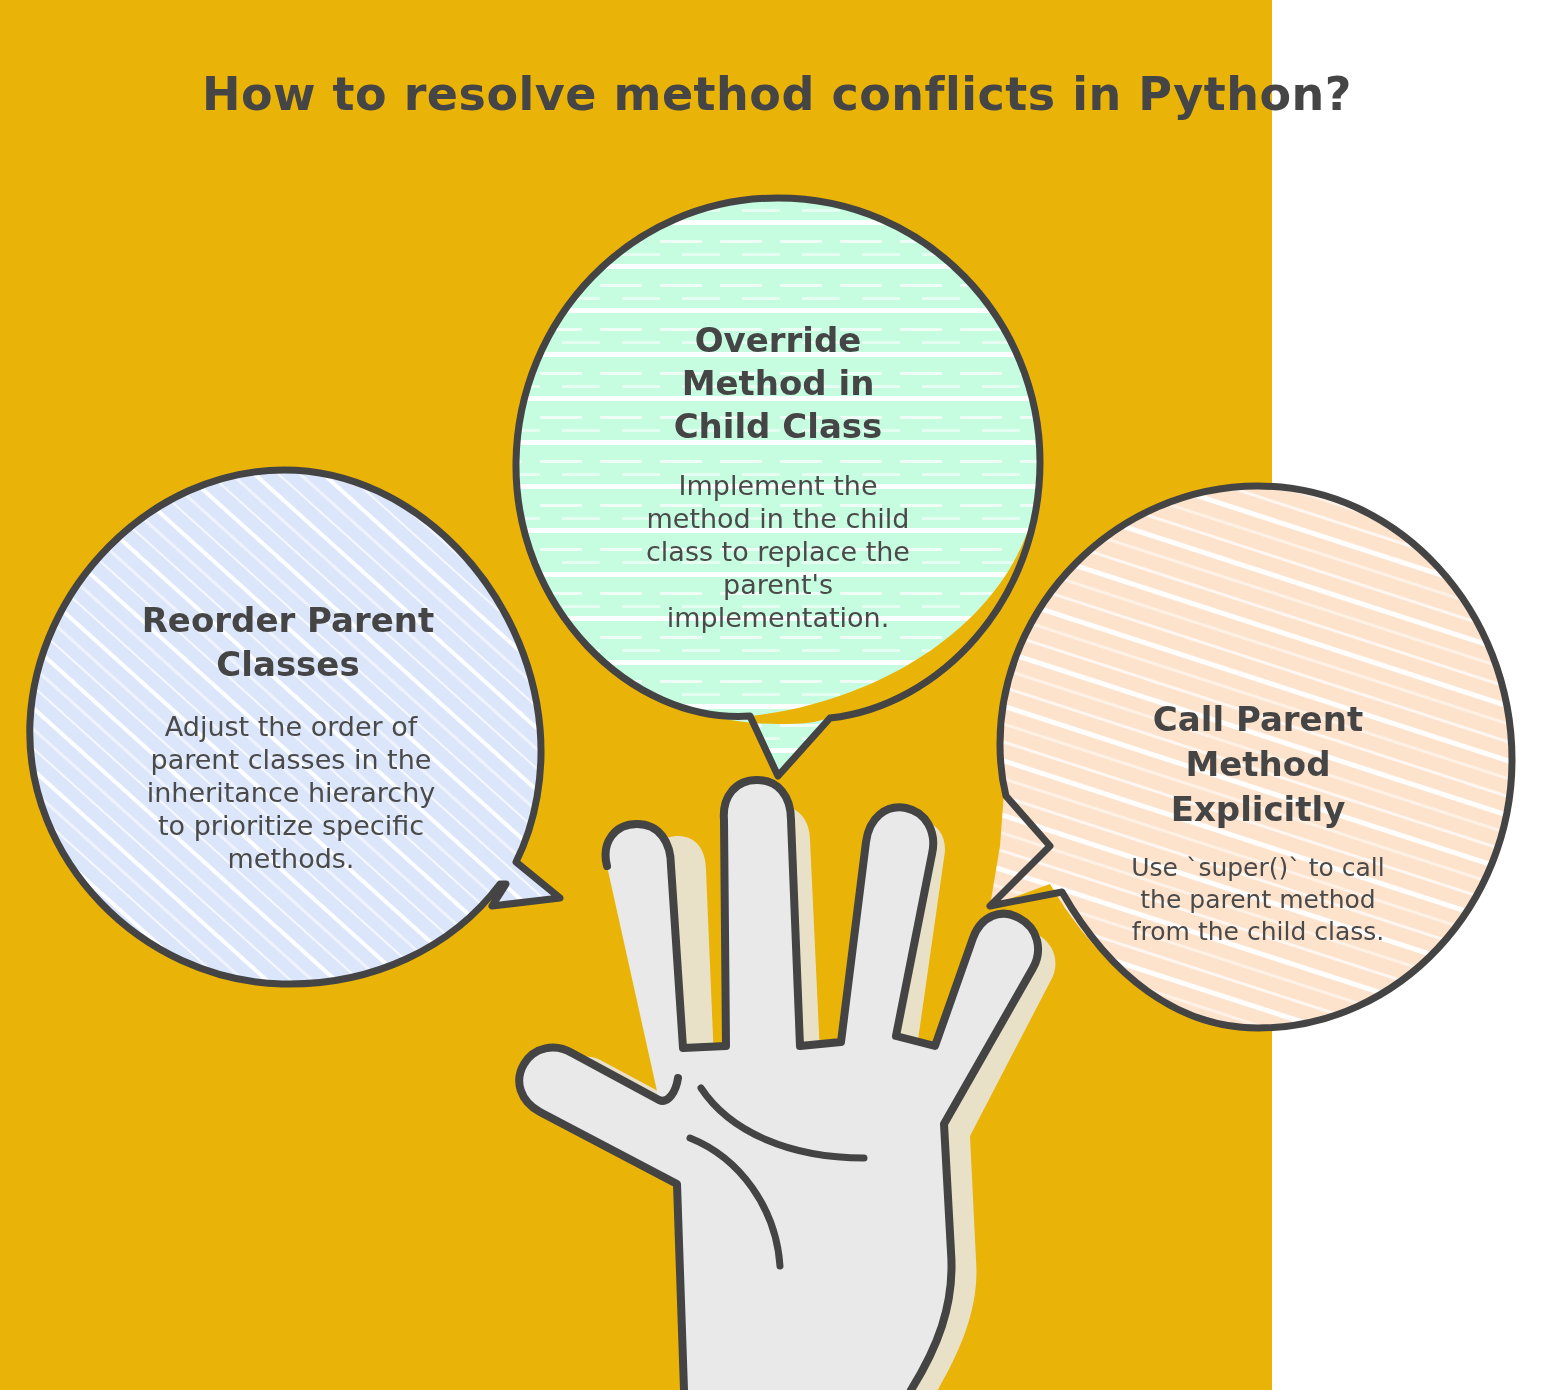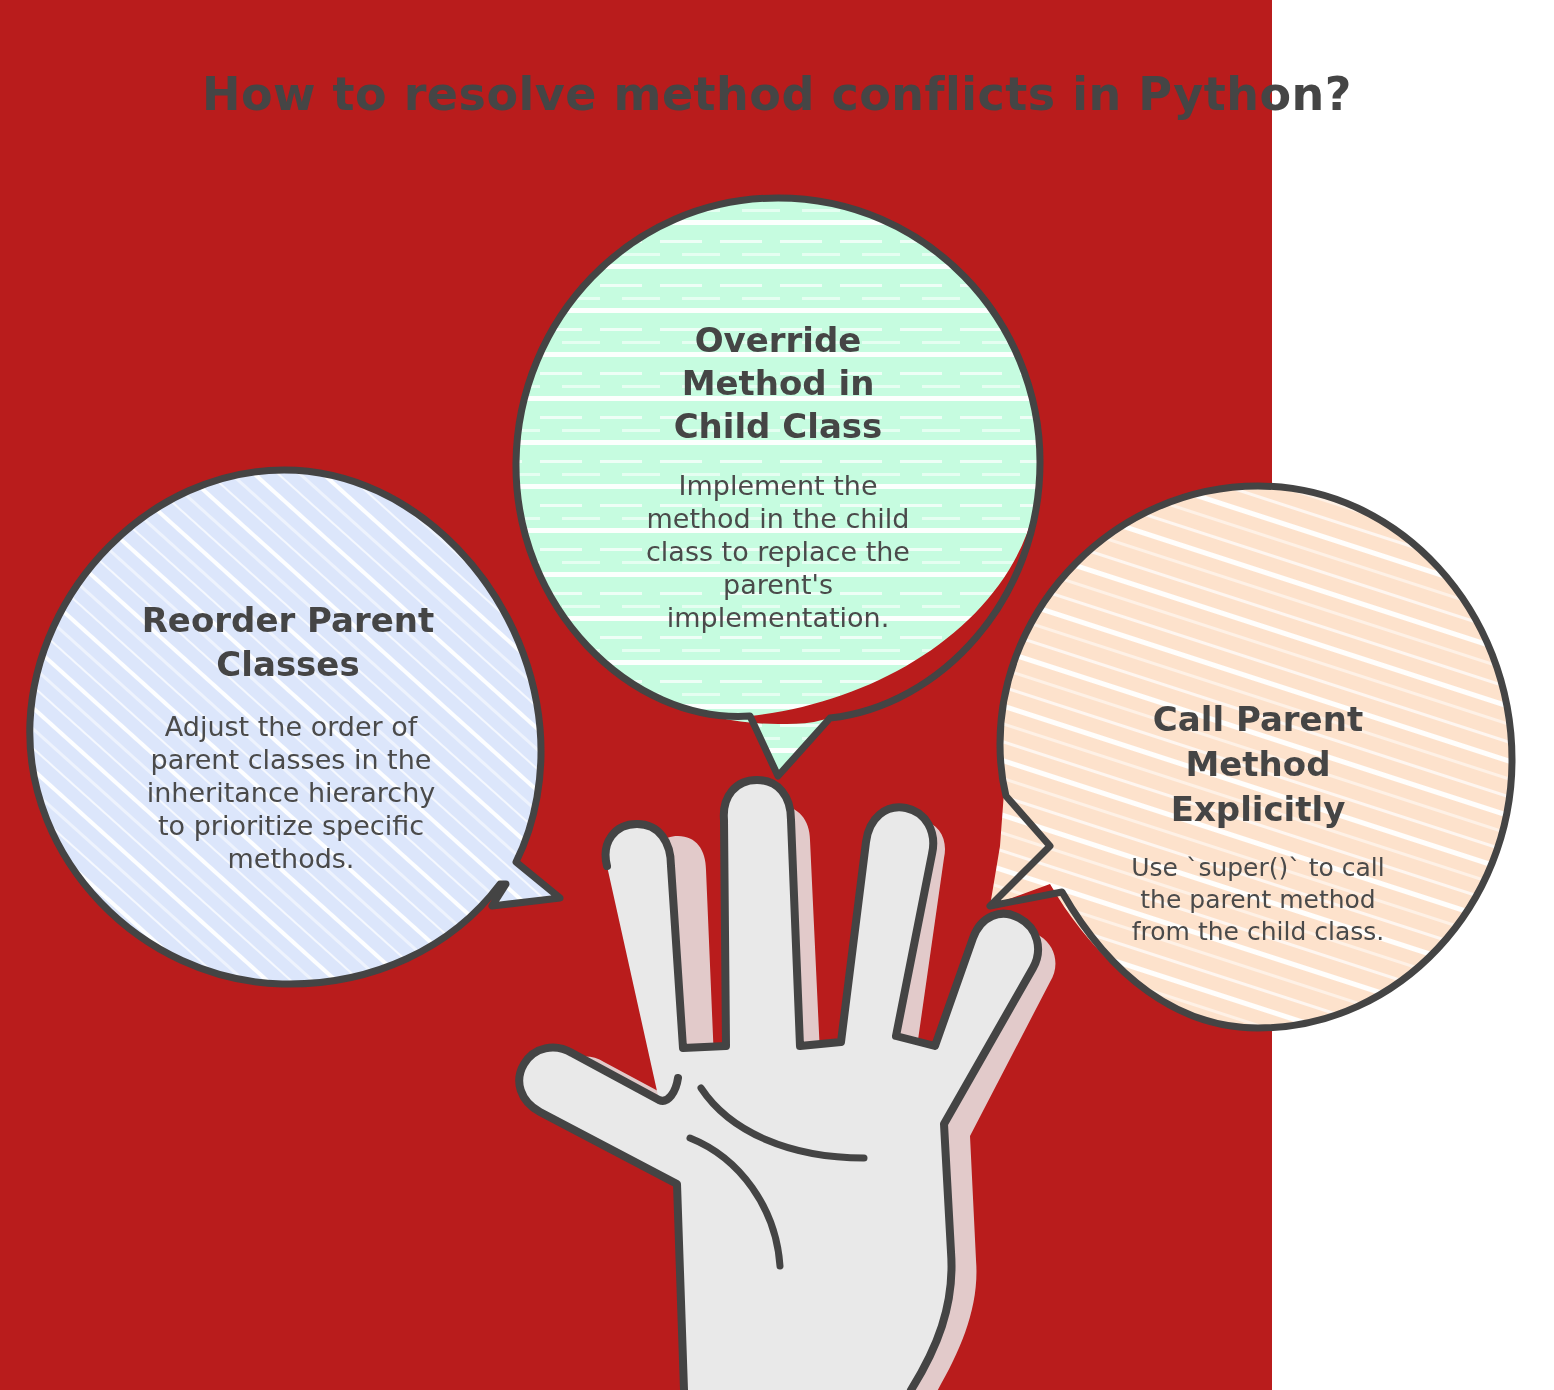--- a/index.html
+++ b/index.html
@@ -11,21 +11,21 @@
   body {
     width: 1554px;
     height: 1390px;
     overflow: hidden;
     font-family: "DejaVu Sans", sans-serif;
   }
   #canvas {
     position: relative;
     width: 1272px;
     height: 1390px;
-    background: #b91c1c;
+    background: #eab308;
   }
   #scene {
     position: absolute;
     inset: 0;
     width: 1554px;
     height: 1390px;
   }
 
   
   .title-text {

